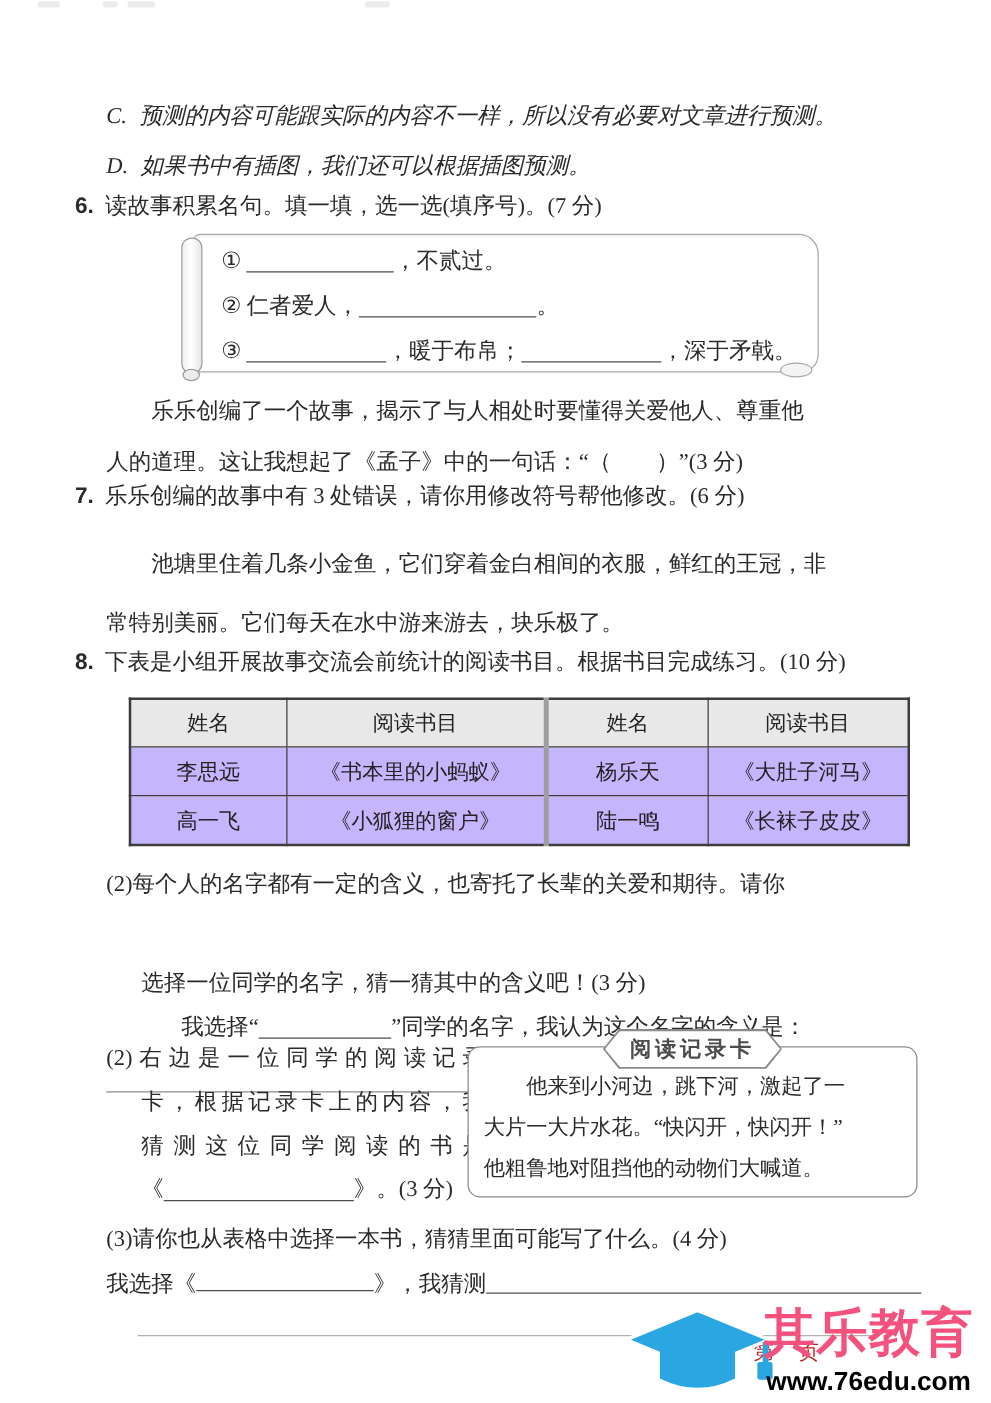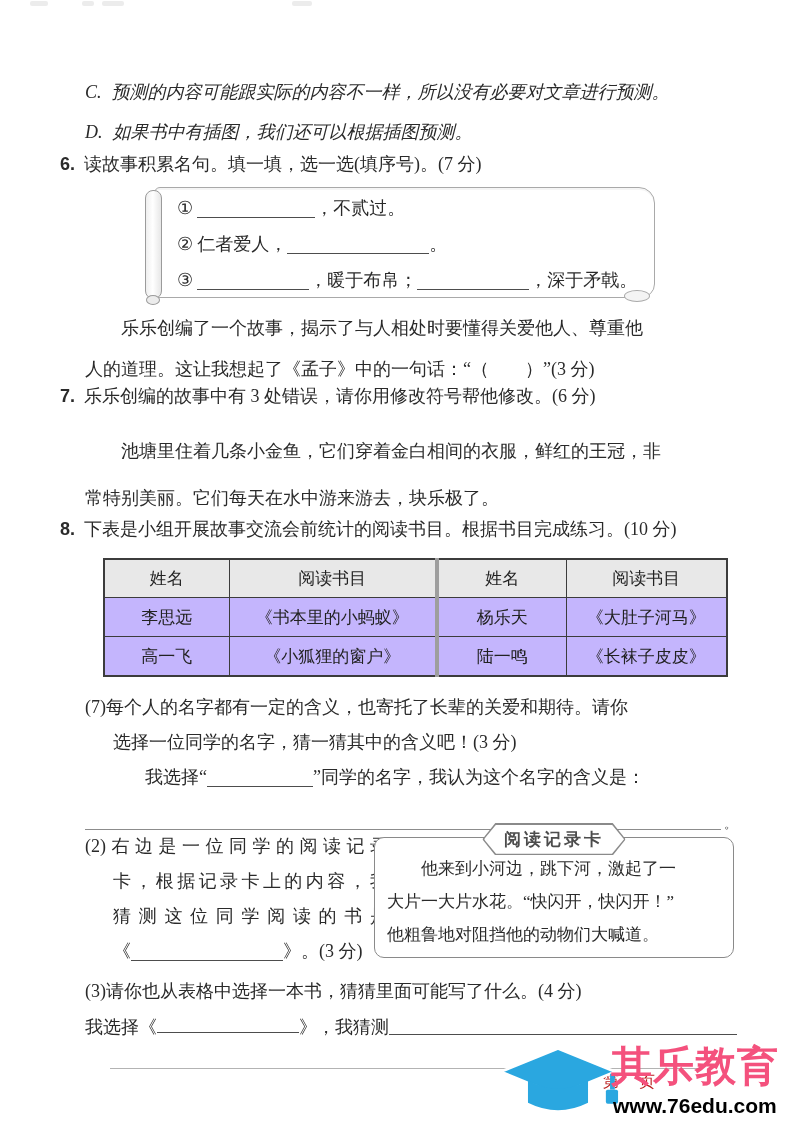--- a/index.html
+++ b/index.html
@@ -58,21 +58,21 @@
   table.rtable{border-collapse:collapse;table-layout:fixed;width:623px;font-size:17px;color:#222;}
   table.rtable{border:2px solid #3c3c3c;}
   .rtable th,.rtable td{border:1.3px solid #3c3c3c;text-align:center;font-weight:normal;padding:0;}
   .rtable th{background:#e8e8e8;height:37px;}
   .rtable td{height:38px;background:#c4b5fd;margin-top:32px;}
   .rtable .sep{border-left:4.5px solid #9e9e9e;}
 
   
   .sub1{left:85px;top:690px;width:652px;font-size:18px;}
   .sub1 .l{line-height:35px;white-space:nowrap;}
-  .sub1 .l2{margin-left:28px;}
+  .sub1 .l2{margin-left:28px;margin-top:44px;}
   .sub1 .l3{margin-left:60px;}
   .sub1 .l4{display:flex;align-items:flex-end;margin-top:18px;}
   .sub1 .longblank{flex:1;height:16px;border-bottom:1.3px solid #8c8c8c;}
   .sub1 .period{margin-left:3px;font-size:13px;line-height:13px;}
 
   
   .sub2{left:85px;top:829px;width:303px;font-size:18px;}
   .sub2 .l{line-height:35px;white-space:nowrap;}
   .jline{text-align:justify;text-align-last:justify;white-space:normal;}
   .sub2 .l2,.sub2 .l3{margin-left:28px;}
@@ -192,21 +192,21 @@
         <td>高一飞</td>
         <td>《小狐狸的窗户》</td>
         <td class="sep">陆一鸣</td>
         <td>《长袜子皮皮》</td>
       </tr>
     </tbody>
       </table>
   </div>
 
   <div class="abs sub1">
-    <div class="l">(7)每个人的名字都有一定的含义，也寄托了长辈的关爱和期待。请你</div>
+    <div class="l">(2)每个人的名字都有一定的含义，也寄托了长辈的关爱和期待。请你</div>
     <div class="l l2">选择一位同学的名字，猜一猜其中的含义吧！(3 分)</div>
     <div class="l l3">
       <span>我选择“</span><span class="blank" style="width:106px;"></span><span>”同学的名字，我认为这个名字的含义是：</span>
     </div>
     <div class="l4">
       <span class="longblank"></span>
         <span class="period">。</span>
     </div>
   </div>
 

